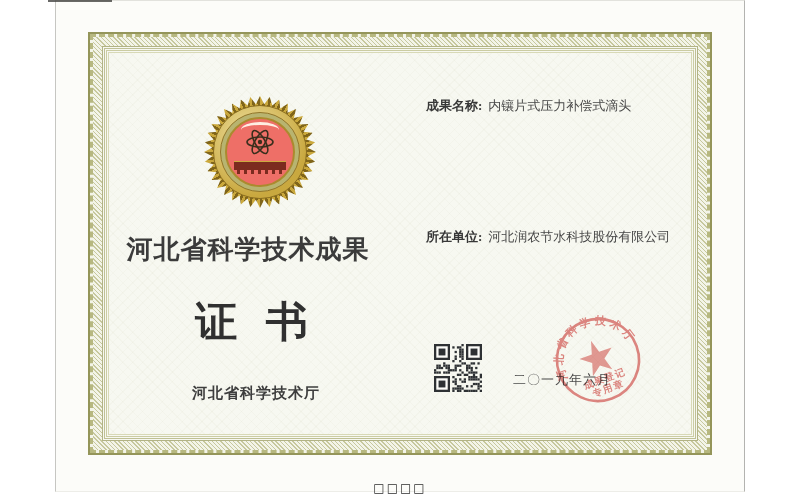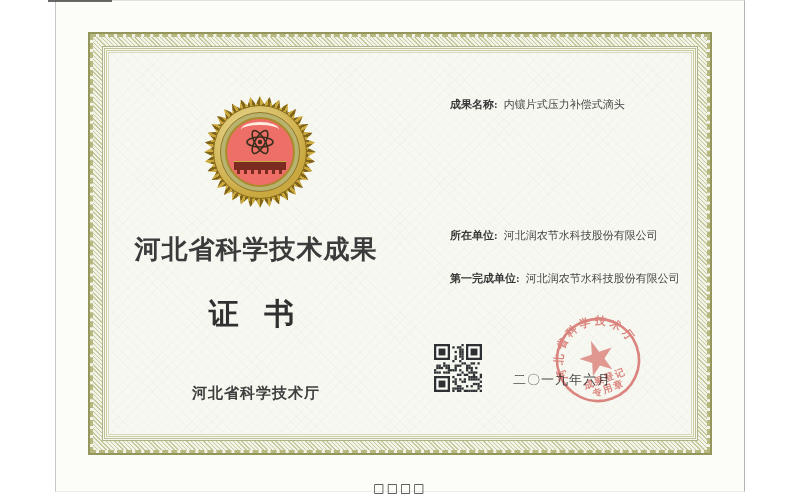--- a/index.html
+++ b/index.html
@@ -41,29 +41,29 @@
            background:#ee6f67; border:2px solid #ab8a2e; overflow:hidden; }
   .medal-crescent { position:absolute; left:14px; top:3px; width:38px; height:16px;
            border-radius:50%; border-top:3px solid rgba(255,252,240,.9); }
   .medal-atom { position:absolute; left:17px; top:9px; }
   .medal-base { position:absolute; left:7px; top:42px; width:52px; height:9px;
            background:#7b2b1f; border-top:1px solid #caa93f; }
   .medal-base::after { content:""; position:absolute; left:3px; right:3px; top:100%; height:4px;
            background: repeating-linear-gradient(90deg,#7b2b1f 0 3px, transparent 3px 7px); }
 
   
-  .title { position:absolute; left:96px; top:232px; width:320px; text-align:center;
+  .title { position:absolute; left:88px; top:232px; width:320px; text-align:center;
            font-size:26px; font-weight:bold; letter-spacing:1px; color:#3b3b3b; }
   .docword { position:absolute; left:96px; top:294px; width:320px; text-align:center;
-           font-size:30px; font-weight:bold; letter-spacing:9px; color:#303030; }
+           font-size:42px; font-weight:bold; letter-spacing:9px; color:#303030; }
   .issuer { position:absolute; left:96px; top:384px; width:320px; text-align:center;
            font-size:15px; font-weight:bold; letter-spacing:1px; color:#3d3d3d; }
 
   
-  .field { position:absolute; left:450px; font-size:11px; white-space:nowrap; }
+  .field { position:absolute; left:426px; font-size:13px; white-space:nowrap; }
   .flabel { font-weight:bold; color:#383838; }
   .fvalue { color:#474747; margin-left:6px; }
 
   .qr { position:absolute; left:433px; top:344px; width:50px; height:48px; }
   .date { position:absolute; left:502px; top:371px; width:120px; text-align:center;
            font-size:13px; color:#4b4b4b; letter-spacing:1px; z-index:5; }
 
   .seal { position:absolute; left:552px; top:314px; width:92px; height:92px;
            transform:rotate(-20deg); opacity:.72; mix-blend-mode:multiply; z-index:6; }
   .seal text, .seal textPath { font-family:"Liberation Serif", serif; font-weight:bold; }
@@ -107,23 +107,20 @@
 
   <div class="title">河北省科学技术成果</div>
   <div class="docword">证 书</div>
   <div class="issuer">河北省科学技术厅</div>
 
   <div class="field" style="top:97px">
     <span class="flabel">成果名称:</span><span class="fvalue">内镶片式压力补偿式滴头</span>
   </div>
   <div class="field" style="top:228px">
     <span class="flabel">所在单位:</span><span class="fvalue">河北润农节水科技股份有限公司</span>
-  </div>
-  <div class="field" style="top:271px">
-    <span class="flabel">第一完成单位:</span><span class="fvalue">河北润农节水科技股份有限公司</span>
   </div>
 
   <svg class="qr" viewBox="0 0 50 50" id="qr">
       <g fill="#2e3134">
         <rect x="28.57" y="0.00" width="2.38" height="2.38"></rect>
         <rect x="19.05" y="2.38" width="2.38" height="2.38"></rect>
         <rect x="23.81" y="2.38" width="2.38" height="2.38"></rect>
         <rect x="26.19" y="2.38" width="2.38" height="2.38"></rect>
         <rect x="26.19" y="4.76" width="2.38" height="2.38"></rect>
         <rect x="28.57" y="4.76" width="2.38" height="2.38"></rect>

